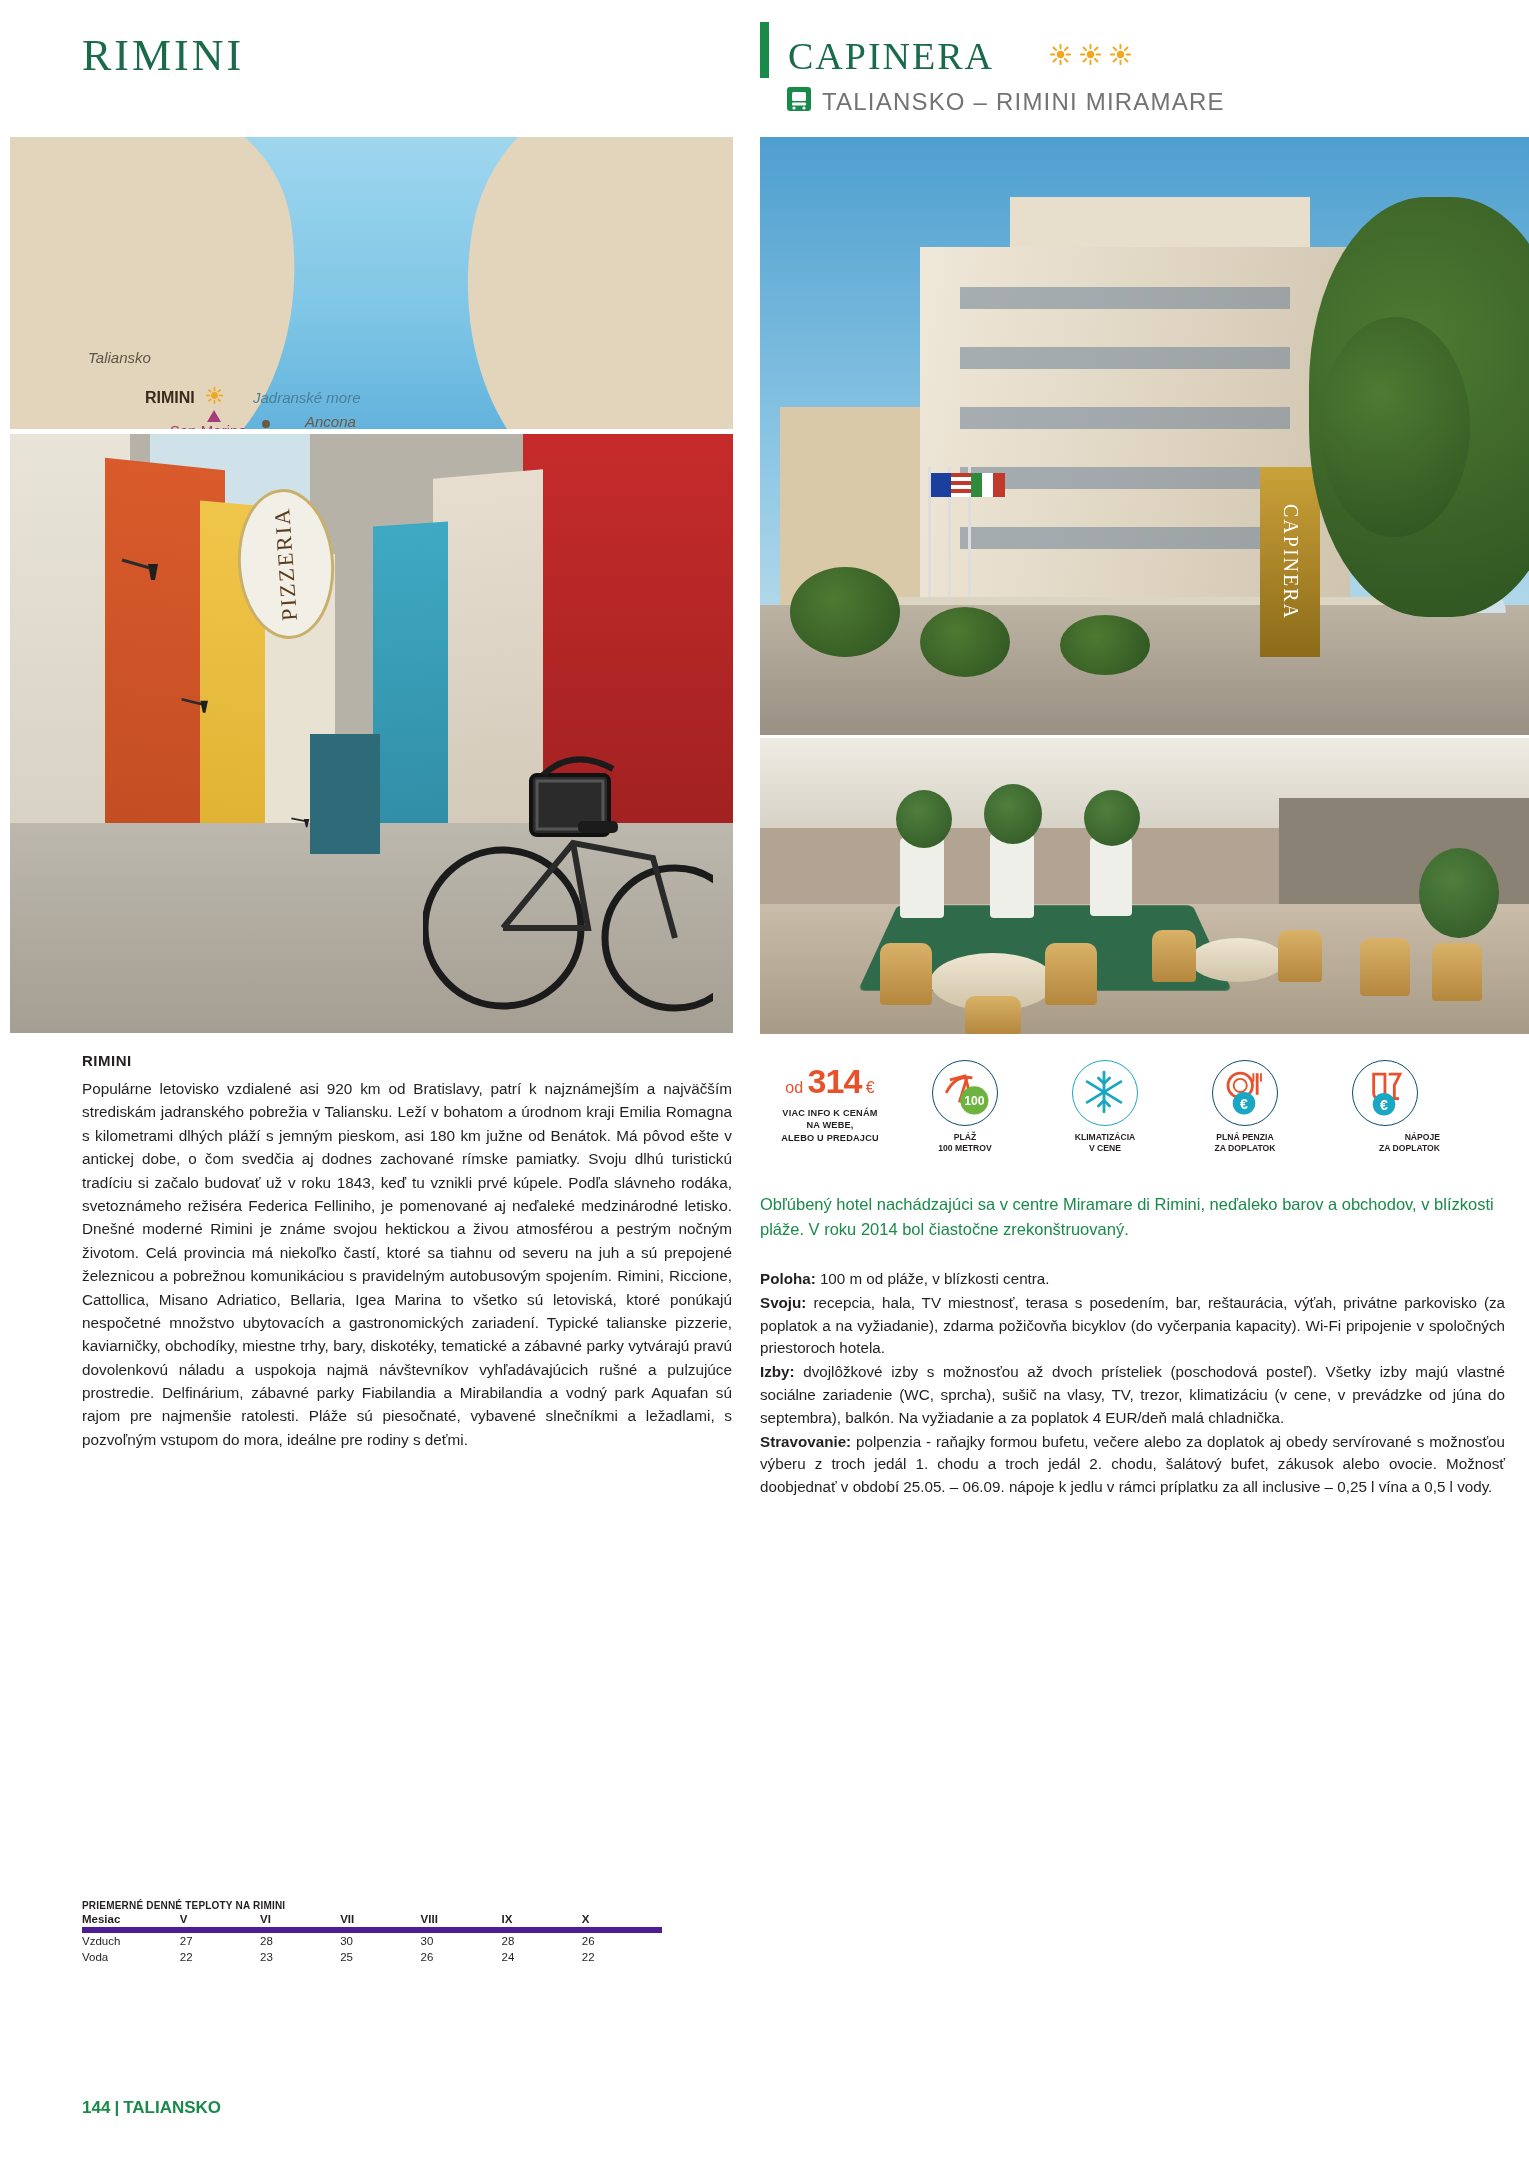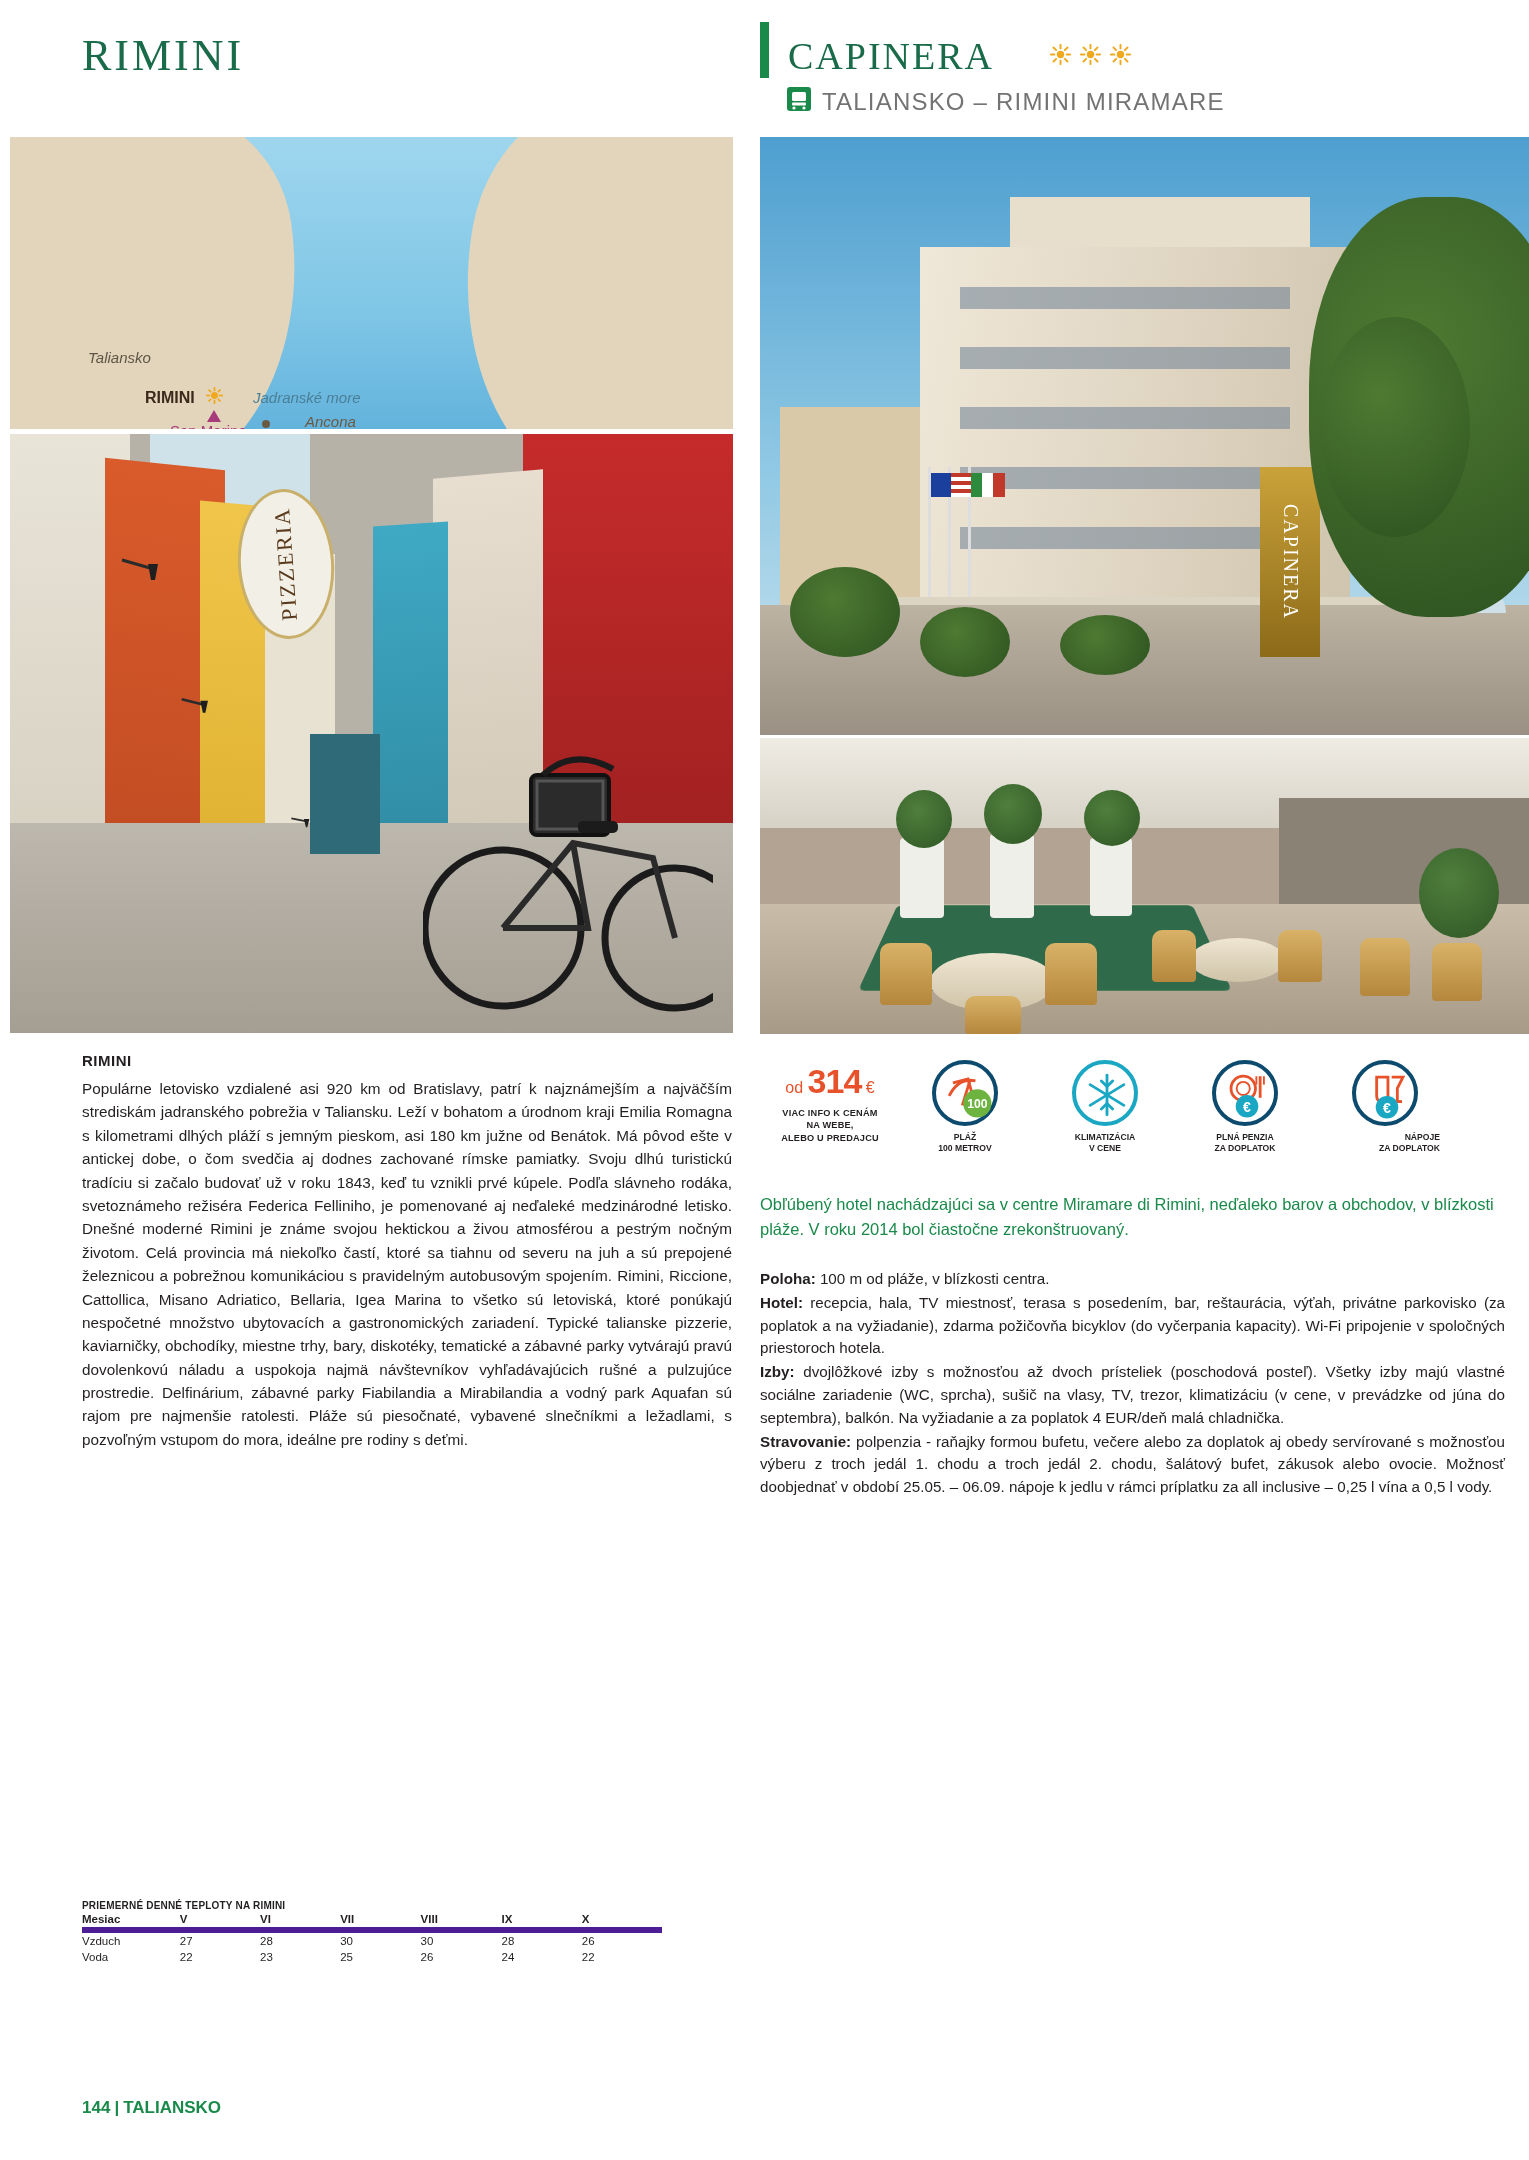--- a/index.html
+++ b/index.html
@@ -179,21 +179,21 @@
   
   .price-row { position: absolute; left: 0; top: 1058px; width: 769px; height: 120px; }
   .price-block { position: absolute; left: 0; top: 4px; width: 140px; text-align: center; }
   .price-main { color: #e8522a; font-size: 16px; }
   .price-main b { font-size: 34px; font-weight: bold; letter-spacing: -1px; }
   .price-note { margin-top: 6px; font-size: 9.2px; font-weight: bold; line-height: 1.35; letter-spacing: .2px; }
 
   .badge { position: absolute; top: 2px; width: 110px; text-align: center; }
   .badge .circle {
     width: 66px; height: 66px; margin: 0 auto; border-radius: 50%;
-    border: 4px solid #0c4a6e; position: relative; text-decoration: underline;
+    border: 1px solid #0c4a6e; position: relative; text-decoration: underline;
   }
   .badge.teal .circle { border-color: #1aa7c4; }
   .badge .cap { margin-top: 6px; font-size: 8.6px; font-weight: bold; line-height: 1.3; color: #231f20; }
   .badge.teal .cap { color: #231f20; }
 
   .intro {
     position: absolute; left: 0; top: 1192px; width: 745px;
     font-size: 16.5px; line-height: 1.5; color: #1a8a4a;
   }
   .details {
@@ -535,19 +535,19 @@
         </div>
         <div class="cap" style="white-space:pre-line;text-align:right;">NÁPOJE
 ZA DOPLATOK</div>
       </div>
     </div>
 
     <div class="intro">Obľúbený hotel nachádzajúci sa v centre Miramare di Rimini, neďaleko barov a obchodov, v blízkosti pláže. V roku 2014 bol čiastočne zrekonštruovaný.</div>
 
     <div class="details">
       <p><b>Poloha:</b><span> 100 m od pláže, v blízkosti centra.</span></p>
-      <p><b>Hotel:</b><span> recepcia, hala, TV miestnosť, terasa s posedením, bar, reštaurácia, výťah, privátne parkovisko (za poplatok a na vyžiadanie), zdarma požičovňa bicyklov (do vyčerpania kapacity). Wi-Fi pripojenie v spoločných priestoroch hotela.</span></p>
+      <p><b>Svoju:</b><span> recepcia, hala, TV miestnosť, terasa s posedením, bar, reštaurácia, výťah, privátne parkovisko (za poplatok a na vyžiadanie), zdarma požičovňa bicyklov (do vyčerpania kapacity). Wi-Fi pripojenie v spoločných priestoroch hotela.</span></p>
       <p><b>Izby:</b><span> dvojlôžkové izby s možnosťou až dvoch prísteliek (poschodová posteľ). Všetky izby majú vlastné sociálne zariadenie (WC, sprcha), sušič na vlasy, TV, trezor, klimatizáciu (v cene, v prevádzke od júna do septembra), balkón. Na vyžiadanie a za poplatok 4 EUR/deň malá chladnička.</span></p>
       <p><b>Stravovanie:</b><span> polpenzia - raňajky formou bufetu, večere alebo za doplatok aj obedy servírované s možnosťou výberu z troch jedál 1. chodu a troch jedál 2. chodu, šalátový bufet, zákusok alebo ovocie. Možnosť doobjednať v období 25.05. – 06.09. nápoje k jedlu v rámci príplatku za all inclusive – 0,25 l vína a 0,5 l vody.</span></p>
     </div>
 
   </div>
 </div>
 
 </body></html>

